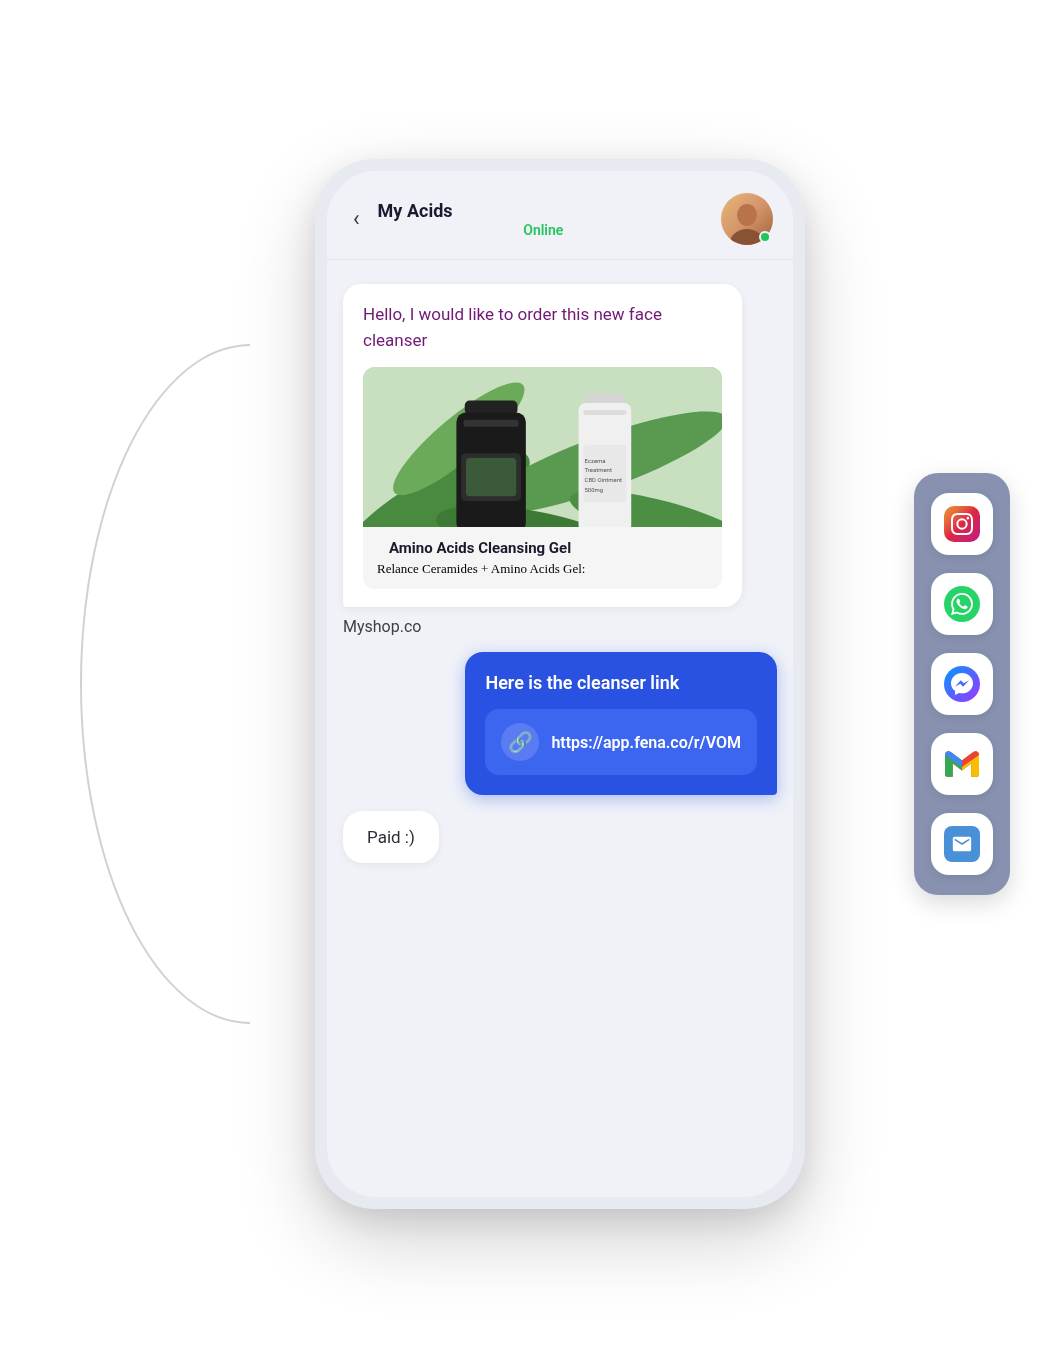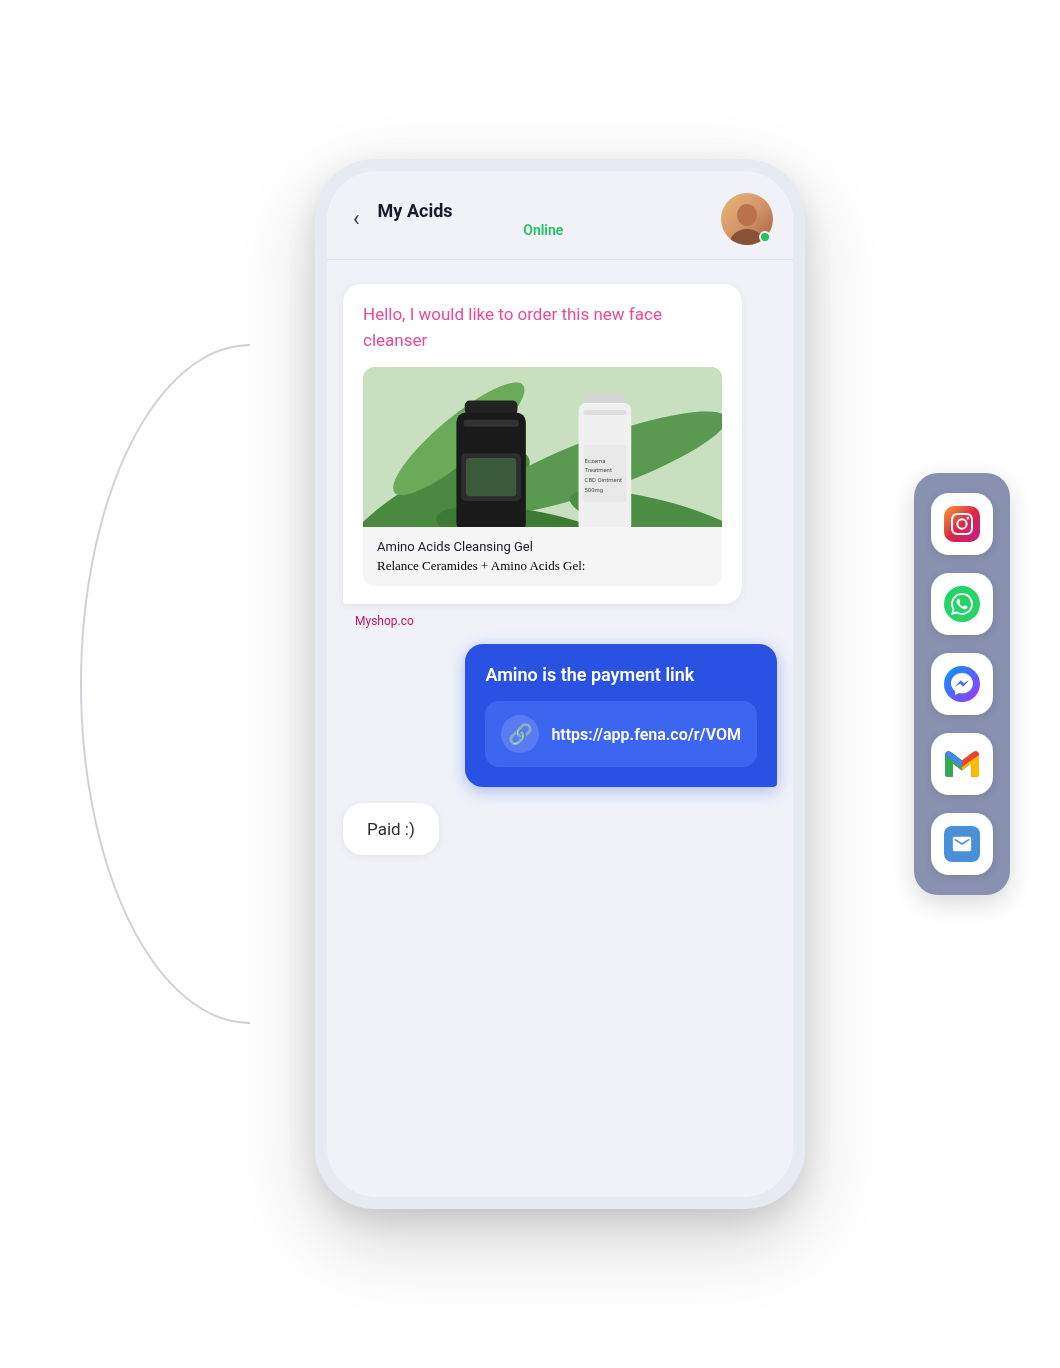--- a/index.html
+++ b/index.html
@@ -147,21 +147,21 @@
       background: #ffffff;
       border-radius: 18px 18px 18px 4px;
       padding: 18px 20px;
       max-width: 92%;
       align-self: flex-start;
       box-shadow: 0 2px 8px rgba(0,0,0,0.06);
     }
 
     .message-text {
       font-size: 17px;
-      color: #ec4899;
+      color: #701a75;
       line-height: 1.5;
       margin-bottom: 14px;
     }
 
     
     .product-card {
       background: #f5f5f5;
       border-radius: 12px;
       overflow: hidden;
       margin-top: 4px;
@@ -183,38 +183,39 @@
       position: absolute;
       inset: 0;
     }
 
     .product-info {
       padding: 12px 14px;
       background: #f5f5f5;
     }
 
     .product-name {
-      font-size: 13px;
-      font-weight: 400;
+      font-size: 15px;
+      font-weight: 700;
       color: #1a1a2e;
       margin-bottom: 4px;
+      margin-left: 12px;
     }
 
     .product-desc {
       font-size: 13px;
       color: #000000;
       font-family: Liberation Serif, serif;
     }
 
     
     .sender-label {
-      font-size: 12px;
-      color: #be185d;
+      font-size: 16px;
+      color: #404040;
       align-self: flex-start;
-      margin-left: 12px;
+      margin-left: 0;
       margin-top: -6px;
     }
 
     
     .message-bubble-shop {
       background: #2952e3;
       border-radius: 18px 18px 4px 18px;
       padding: 20px;
       max-width: 92%;
       align-self: flex-end;
@@ -422,21 +423,21 @@
             <div class="product-info">
               <div class="product-name">Amino Acids Cleansing Gel</div>
               <div class="product-desc">Relance Ceramides + Amino Acids Gel:</div>
             </div>
           </div>
         </div>
 
         <div class="sender-label">Myshop.co</div>
 
         <div class="message-bubble-shop">
-          <div class="payment-title">Amino is the payment link</div>
+          <div class="payment-title">Here is the cleanser link</div>
           <div class="payment-link-box">
             <div class="link-icon">
               <span style="font-size:20px; color:#a0c8ff;">🔗</span>
             </div>
             <span class="payment-url">https://app.fena.co/r/VOM</span>
           </div>
         </div>
 
         <div class="message-bubble-paid">
           <span class="paid-text">Paid :)</span>

